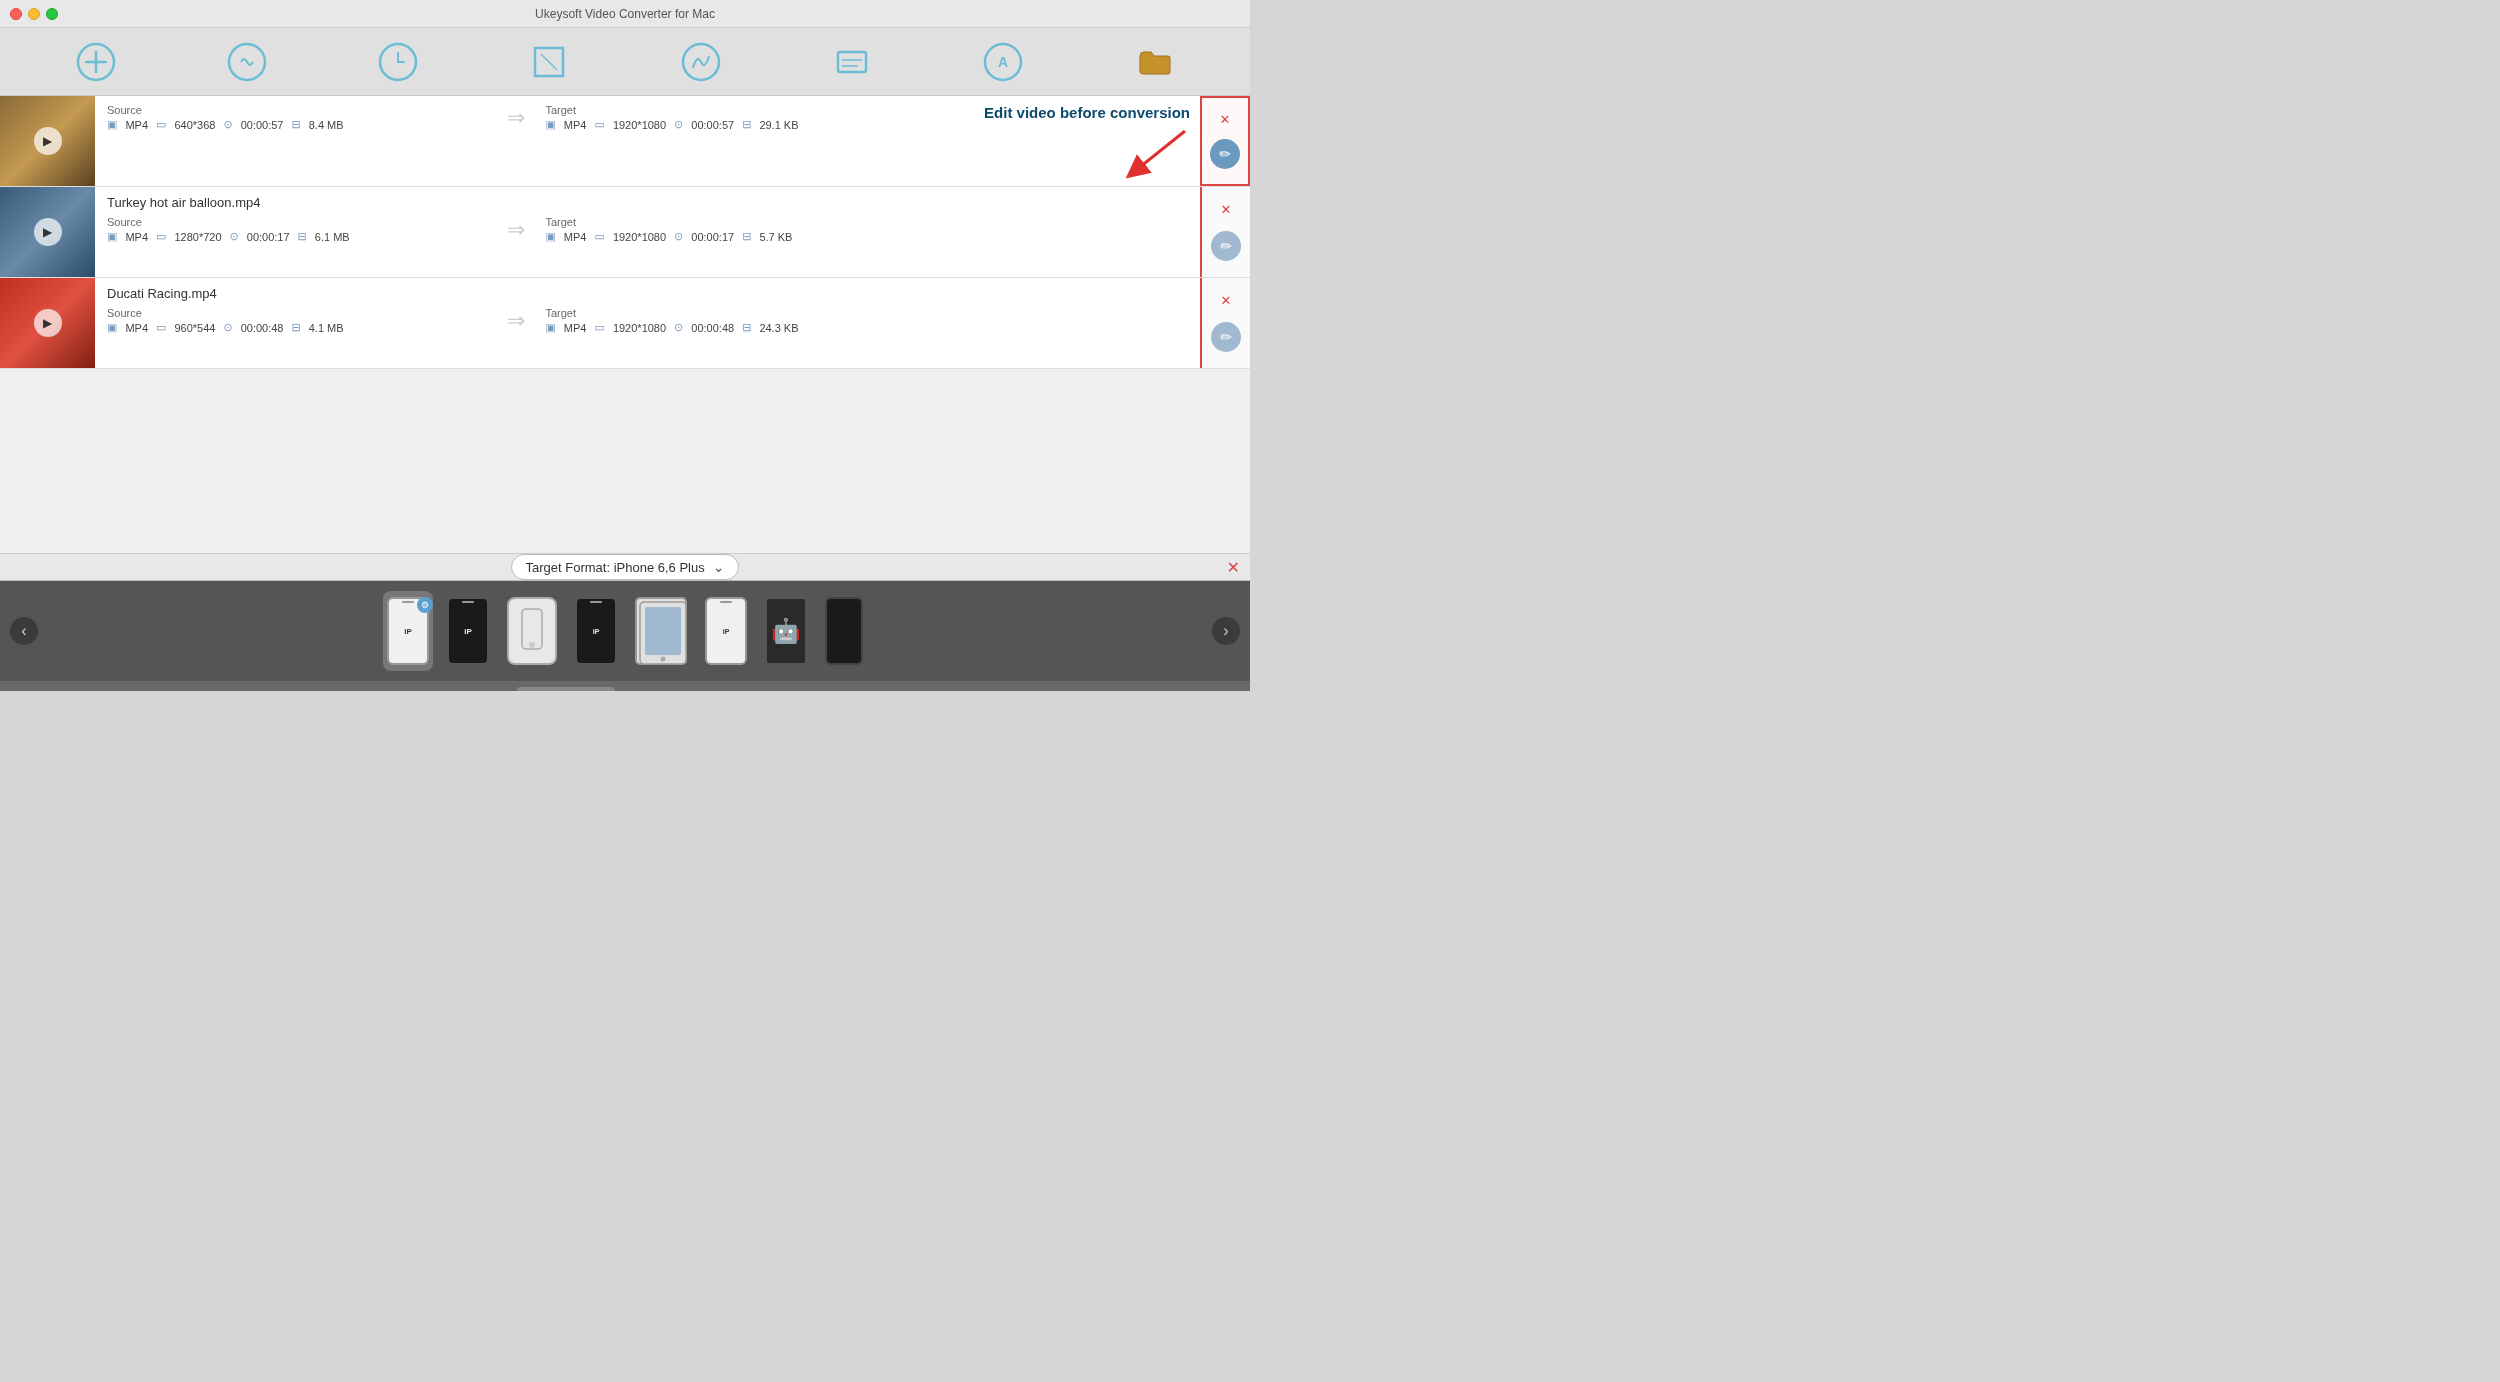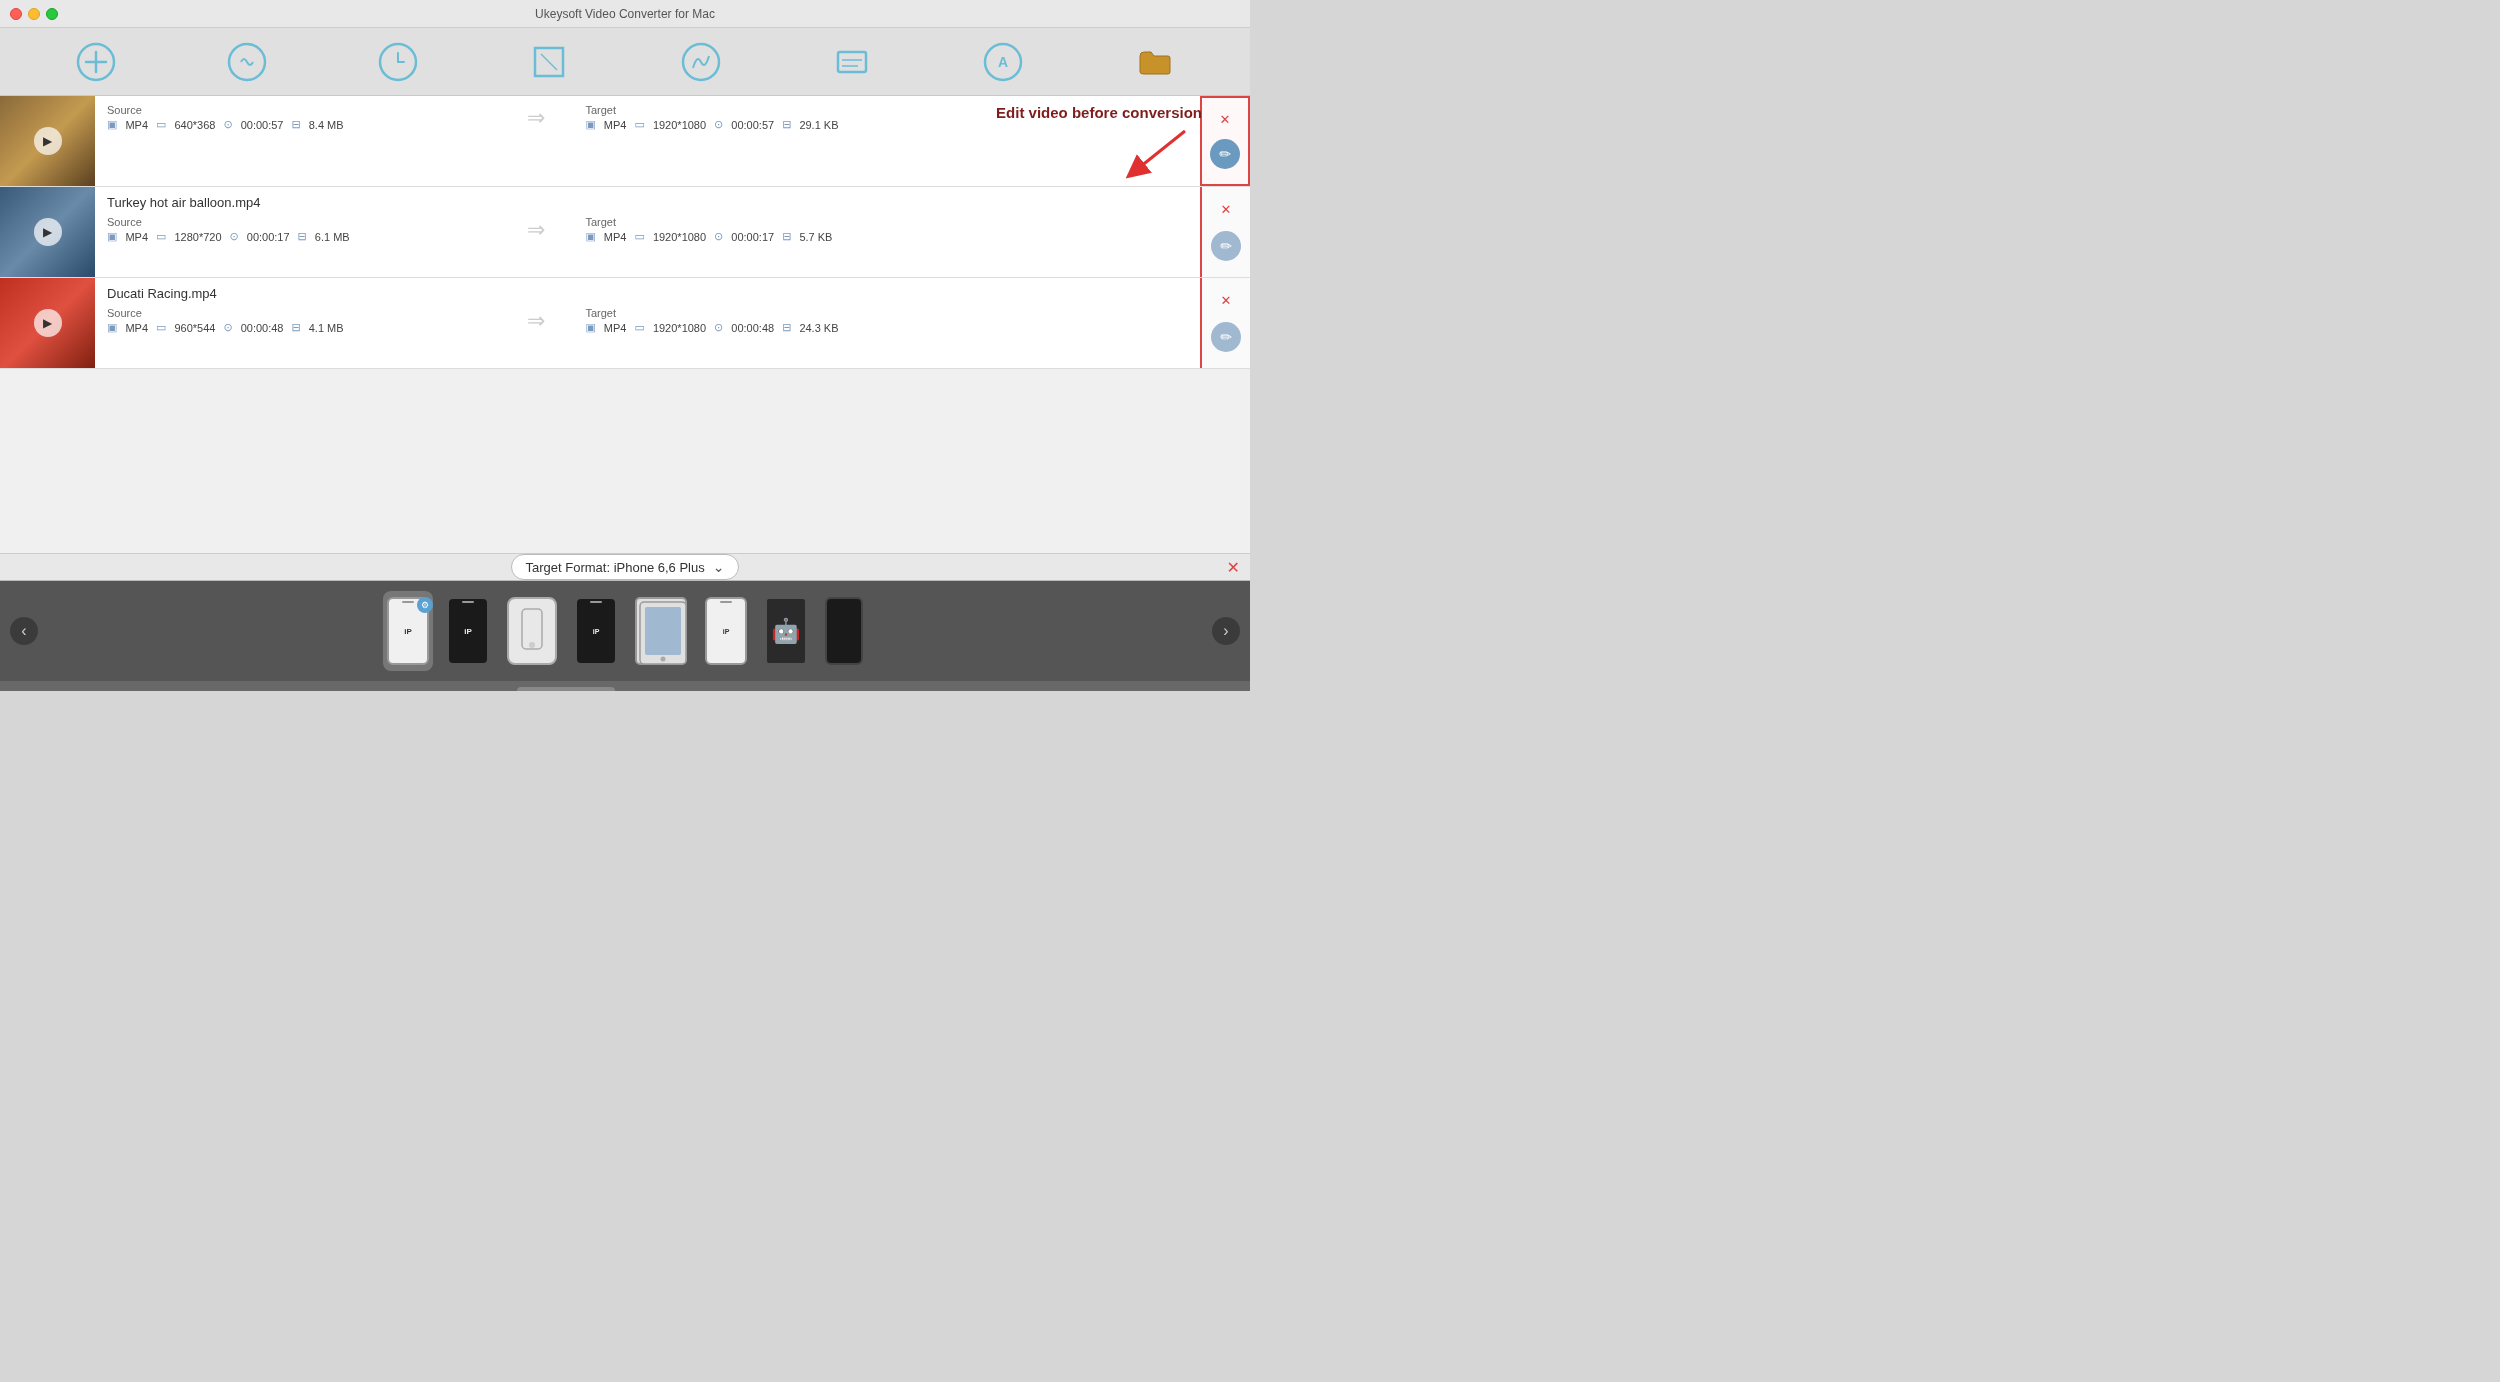--- a/index.html
+++ b/index.html
@@ -75,22 +75,22 @@
     .main-content {
       background: #f0f0f0;
       position: relative;
       height: calc(691px - 28px - 68px - 100px - 38px);
     }
 
     
     .edit-tooltip {
       position: absolute;
       top: 8px;
-      right: 48px;
-      color: #7f1d1d;
+      right: 60px;
+      color: #0c4a6e;
       font-size: 15px;
       font-weight: 600;
       z-index: 10;
     }
     .edit-arrow {
       position: absolute;
       top: 30px;
       right: 55px;
       z-index: 10;
     }
@@ -141,21 +141,20 @@
       padding: 8px 12px;
     }
     .file-name {
       font-size: 13px;
       font-weight: 500;
       color: #333;
       margin-bottom: 6px;
     }
     .file-meta {
       display: flex;
-      gap: 20px;
       align-items: center;
     }
     .meta-label {
       font-size: 11px;
       color: #666;
       margin-bottom: 2px;
     }
     .meta-row {
       display: flex;
       align-items: center;

